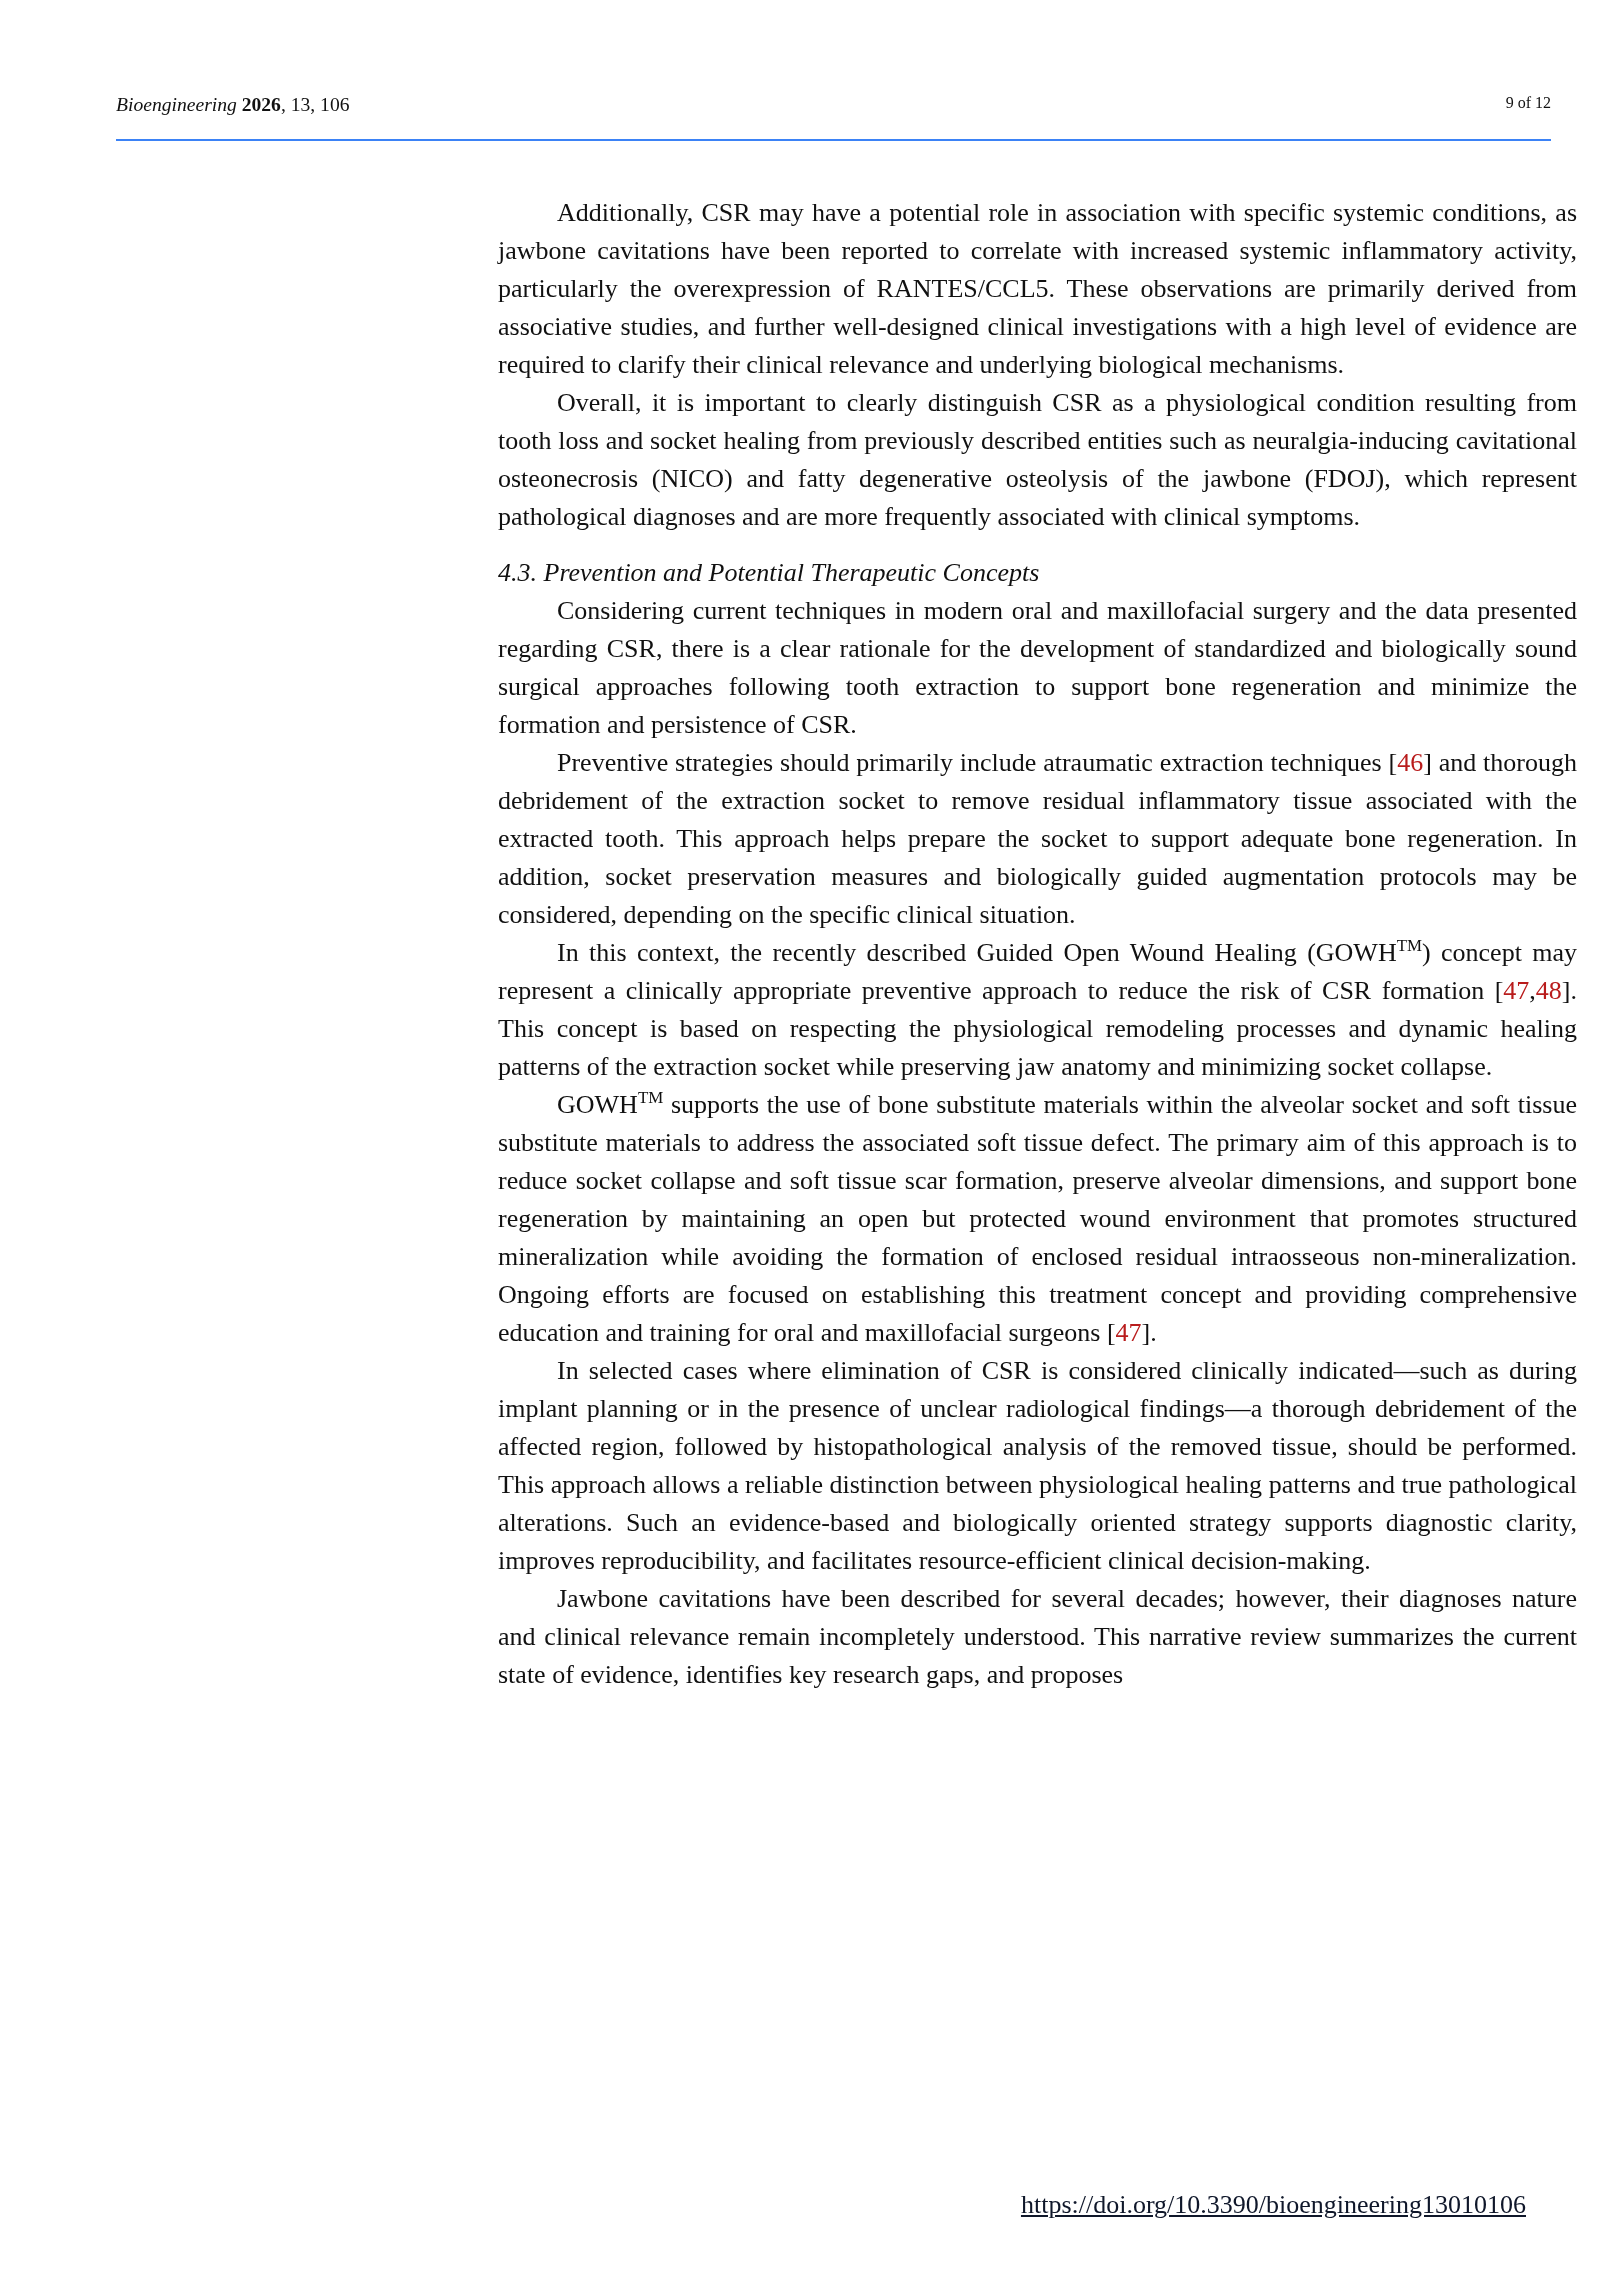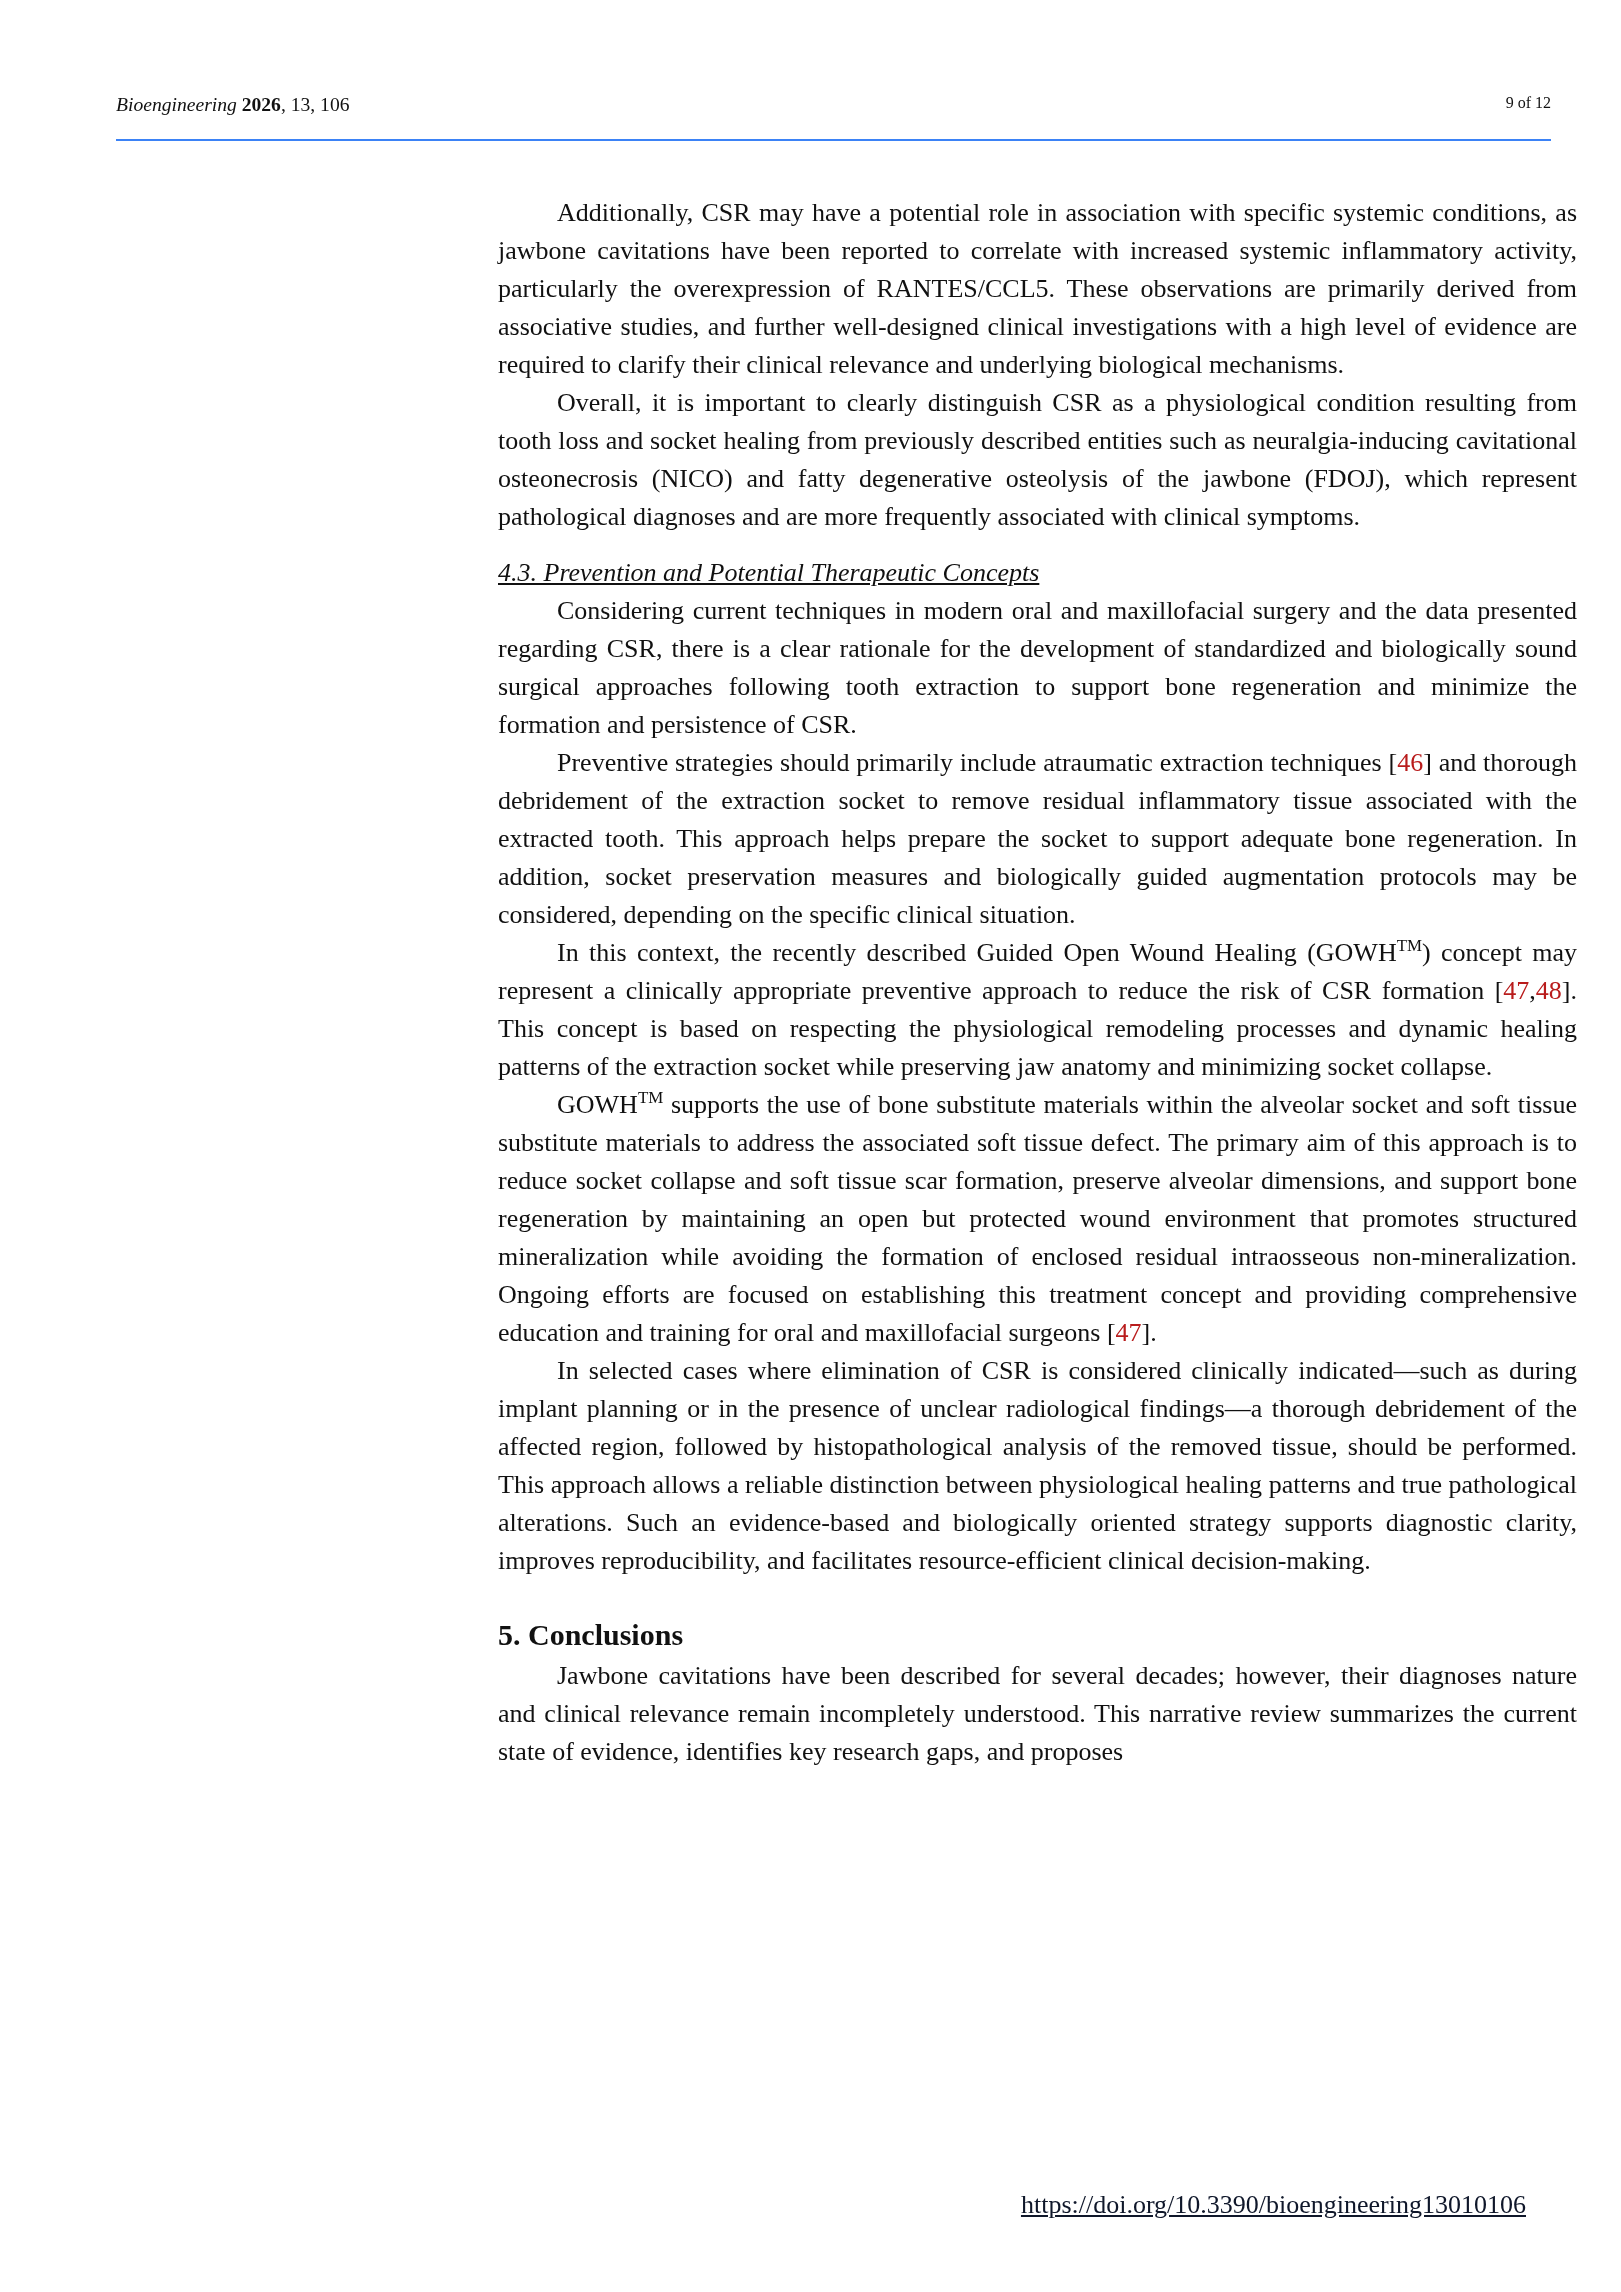--- a/index.html
+++ b/index.html
@@ -13,21 +13,21 @@
     }
     .header .journal { position: absolute; left: 0; top: 0; font-size: 19.6px; }
     .header .journal i { font-style: italic; }
     .header .journal b { font-weight: bold; }
     .header .pageno { position: absolute; right: 0; top: 0; font-size: 16px; }
     .content {
       position: absolute; left: 454px; top: 194px; width: 1079px;
       font-size: 26px; line-height: 38px; text-align: justify; hyphens: auto; margin-left: 44px;
     }
     .content p { margin: 0; text-indent: 59px; }
-    .content .subhead { font-style: italic; margin: 17.6px 0 0 0; text-indent: 0; text-decoration: underline; }
+    .content .subhead { font-style: italic; margin: 17.6px 0 0 0; text-indent: 0; }
     .content h2 { font-size: 30px; font-weight: bold; margin: 35px 0 3.9px 0; line-height: 39px; }
     sup { font-size: 0.65em; line-height: 0; vertical-align: 0.6em; }
     a.ref { color: #b91c1c; text-decoration: none; }
     .footer {
       position: absolute; right: 95px; top: 2190px; font-size: 26px; color: #0f172a;
     }
   </style>
 </head>
 <body>
 
@@ -40,18 +40,17 @@
   <p>Additionally, CSR may have a potential role in association with specific systemic conditions, as jawbone cavitations have been reported to correlate with increased systemic inflammatory activity, particularly the overexpression of RANTES/CCL5. These observations are primarily derived from associative studies, and further well-designed clinical investigations with a high level of evidence are required to clarify their clinical relevance and underlying biological mechanisms.</p>
   <p>Overall, it is important to clearly distinguish CSR as a physiological condition resulting from tooth loss and socket healing from previously described entities such as neuralgia-inducing cavitational osteonecrosis (NICO) and fatty degenerative osteolysis of the jawbone (FDOJ), which represent pathological diagnoses and are more frequently associated with clinical symptoms.</p>
 
   <p class="subhead">4.3. Prevention and Potential Therapeutic Concepts</p>
   <p>Considering current techniques in modern oral and maxillofacial surgery and the data presented regarding CSR, there is a clear rationale for the development of standardized and biologically sound surgical approaches following tooth extraction to support bone regeneration and minimize the formation and persistence of CSR.</p>
   <p><span>Preventive strategies should primarily include atraumatic extraction techniques [</span><a class="ref" href="#">46</a><span>] and thorough debridement of the extraction socket to remove residual inflammatory tissue associated with the extracted tooth. This approach helps prepare the socket to support adequate bone regeneration. In addition, socket preservation measures and biologically guided augmentation protocols may be considered, depending on the specific clinical situation.</span></p>
   <p><span>In this context, the recently described Guided Open Wound Healing (GOWH</span><sup>TM</sup><span>) concept may represent a clinically appropriate preventive approach to reduce the risk of CSR formation [</span><a class="ref" href="#">47</a><span>,</span><a class="ref" href="#">48</a><span>]. This concept is based on respecting the physiological remodeling processes and dynamic healing patterns of the extraction socket while preserving jaw anatomy and minimizing socket collapse.</span></p>
   <p><span>GOWH</span><sup>TM</sup><span> supports the use of bone substitute materials within the alveolar socket and soft tissue substitute materials to address the associated soft tissue defect. The primary aim of this approach is to reduce socket collapse and soft tissue scar formation, preserve alveolar dimensions, and support bone regeneration by maintaining an open but protected wound environment that promotes structured mineralization while avoiding the formation of enclosed residual intraosseous non-mineralization.  Ongoing efforts are focused on establishing this treatment concept and providing comprehensive education and training for oral and maxillofacial surgeons [</span><a class="ref" href="#">47</a><span>].</span></p>
   <p>In selected cases where elimination of CSR is considered clinically indicated—such as during implant planning or in the presence of unclear radiological findings—a thorough debridement of the affected region, followed by histopathological analysis of the removed tissue, should be performed. This approach allows a reliable distinction between physiological healing patterns and true pathological alterations. Such an evidence-based and biologically oriented strategy supports diagnostic clarity, improves reproducibility, and facilitates resource-efficient clinical decision-making.</p>
 
-  <h2>5. Conclusions</h2>
   <p>Jawbone cavitations have been described for several decades; however, their diagnoses nature and clinical relevance remain incompletely understood.  This narrative review summarizes the current state of evidence, identifies key research gaps, and proposes</p>
 </div>
 
 <a class="footer" href="#">https://doi.org/10.3390/bioengineering13010106</a>
 
 
 </body></html>

